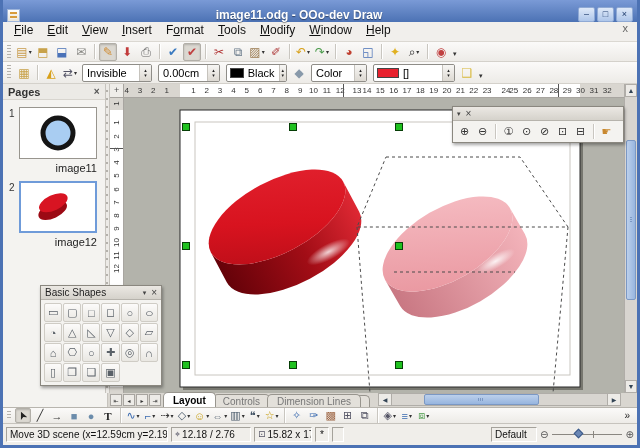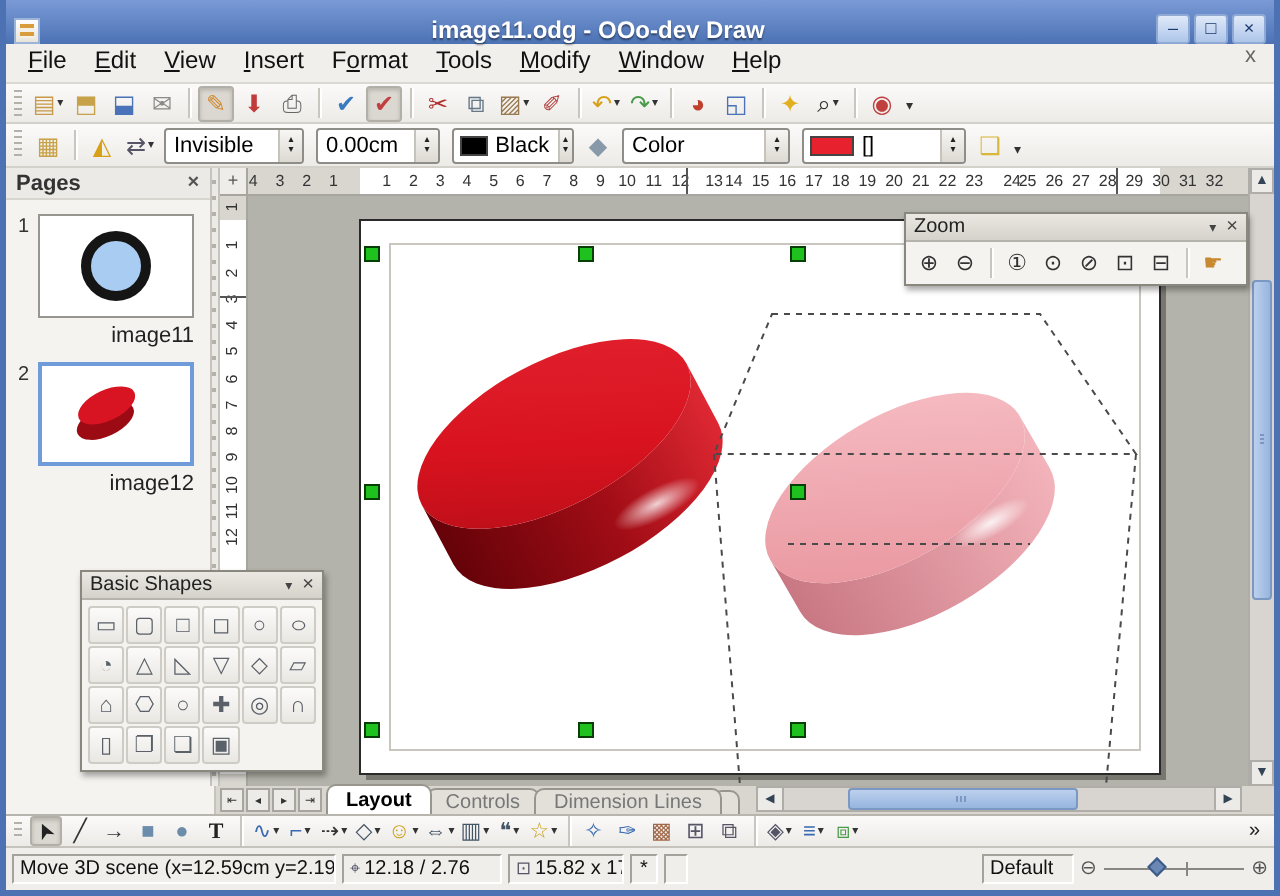--- a/index.html
+++ b/index.html
@@ -285,21 +285,21 @@
       <span class="stepper">
           <span>▴</span>
           <span>▾</span>
         </span>
     </span>
     <span id="tb2-fill" class="icons">
         <span class="ticon">
           <span class="glyph" style="color: rgb(136, 153, 170);">◆</span>
         </span>
       </span>
-    <span class="combo" style="width:84px;">
+    <span class="combo" style="width:56px;">
       <span class="val">Color</span>
       <span class="stepper">
           <span>▴</span>
           <span>▾</span>
         </span>
     </span>
     <span class="combo" style="width:82px;">
       <span class="swatch" id="fill-swatch" style="background: rgb(232, 33, 46);"></span>
       <span class="val">[]</span>
       <span class="stepper">
@@ -617,21 +617,20 @@
       <span class="ztrack">
         <span class="zthumb"></span>
         <span class="ztick"></span>
       </span>
       <span>⊕</span>
     </span>
   </div>
 
   <div class="palette" id="zoom-palette">
     <div class="pal-title">
-      <span class="t">Zoom</span>
       <span class="pal-dd">▾</span>
       <span class="pal-x">×</span>
     </div>
     <div class="pal-icons" id="zoom-pal-icons">
         <span class="ticon">
           <span class="glyph">⊕</span>
         </span>
         <span class="ticon">
           <span class="glyph">⊖</span>
         </span>

